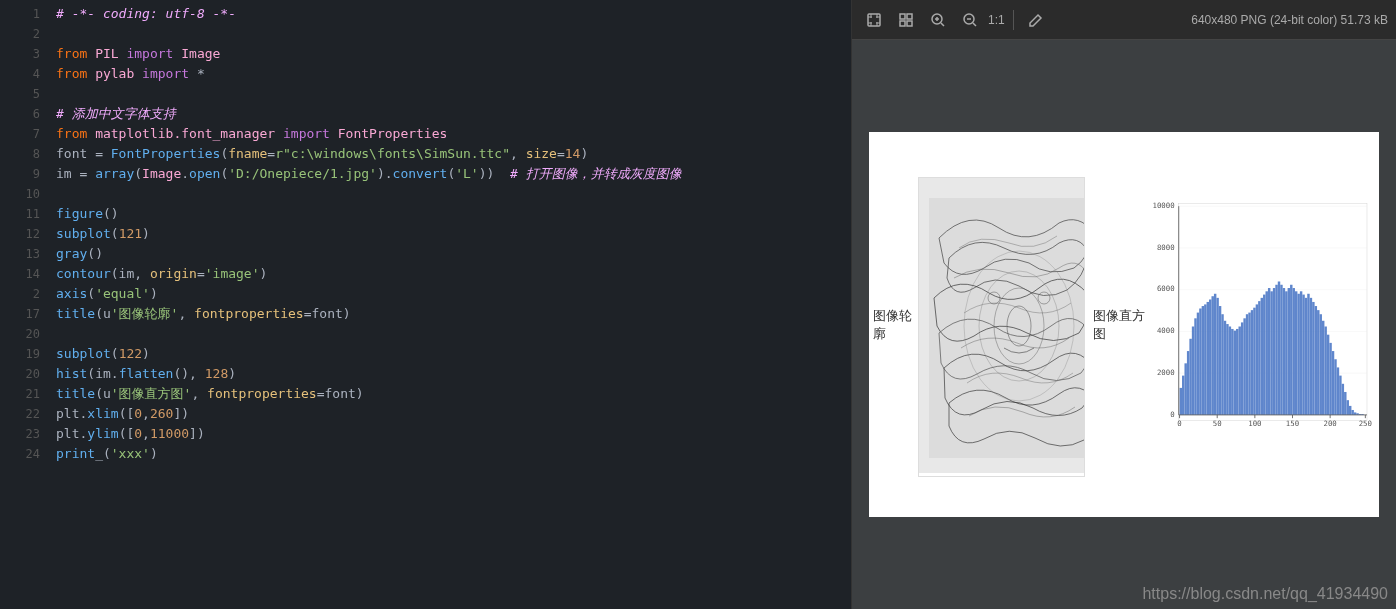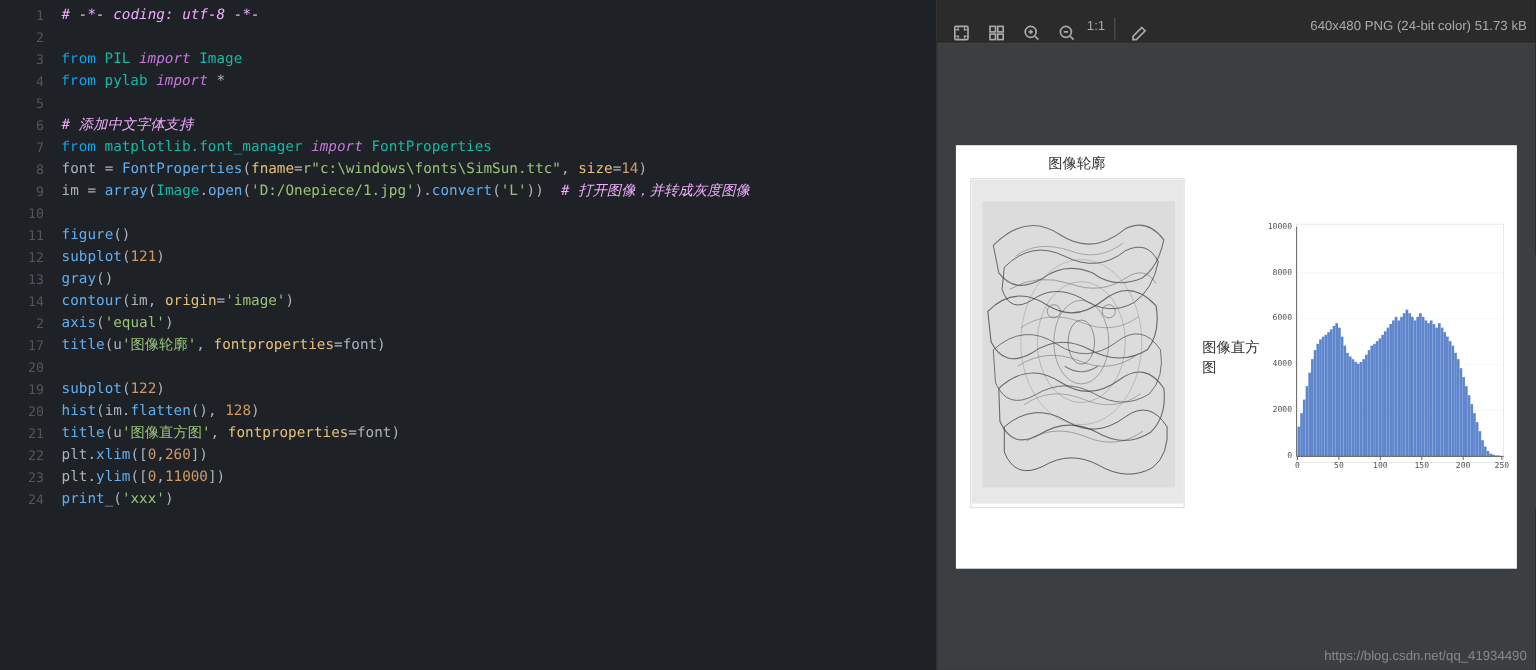--- a/index.html
+++ b/index.html
@@ -55,40 +55,40 @@
       flex: 1;
       white-space: pre;
     }
 
     
     .c-comment { color: #f0abfc; font-style: italic; text-align: center; }
     .c-string { color: #98c379; }
     .c-func { color: #61afef; }
     .c-param { color: #e5c07b; }
     .c-white { color: #abb2bf; }
-    .c-from { color: #0ea5e9; font-family: Liberation Mono, monospace; }
-    .c-import { color: #c678dd; font-style: italic; }
-    .c-module { color: #14b8a6; }
+    .c-from { color: #f97316; }
+    .c-import { color: #c678dd; }
+    .c-module { color: #f9a8d4; }
     .c-number { color: #d19a66; }
 
     
     #right-panel {
       width: 544px;
       height: 609px;
       background: #2b2b2b;
       display: flex;
       flex-direction: column;
     }
 
     #toolbar {
       height: 40px;
       background: #2b2b2b;
       display: flex;
-      align-items: flex-start;
-      padding: 16px 8px;
+      align-items: center;
+      padding: 0 8px;
       border-bottom: 1px solid #444;
       gap: 4px;
     }
 
     .toolbar-btn {
       width: 28px;
       height: 28px;
       display: flex;
       align-items: center;
       justify-content: center;
@@ -137,21 +137,21 @@
       height: 385px;
       display: flex;
       flex-direction: row;
       position: relative;
     }
 
     #subplot-left {
       width: 220px;
       height: 100%;
       display: flex;
-      flex-direction: column;
+      flex-direction: row;
       align-items: center;
       padding: 8px 4px 4px;
       position: relative;
     }
 
     #subplot-right {
       flex: 1;
       height: 100%;
       display: flex;
       align-items: center;
@@ -178,21 +178,21 @@
     #hist-svg {
       width: 100%;
       height: 100%;
     }
 
     #watermark {
       position: absolute;
       bottom: 6px;
       right: 8px;
       color: #888;
-      font-size: 12px;
+      font-size: 16px;
       font-family: sans-serif;
       margin-top: 48px;
     }
 
     
     #code-area::-webkit-scrollbar {
       width: 8px;
     }
     #code-area::-webkit-scrollbar-track {
       background: #1e2227;

